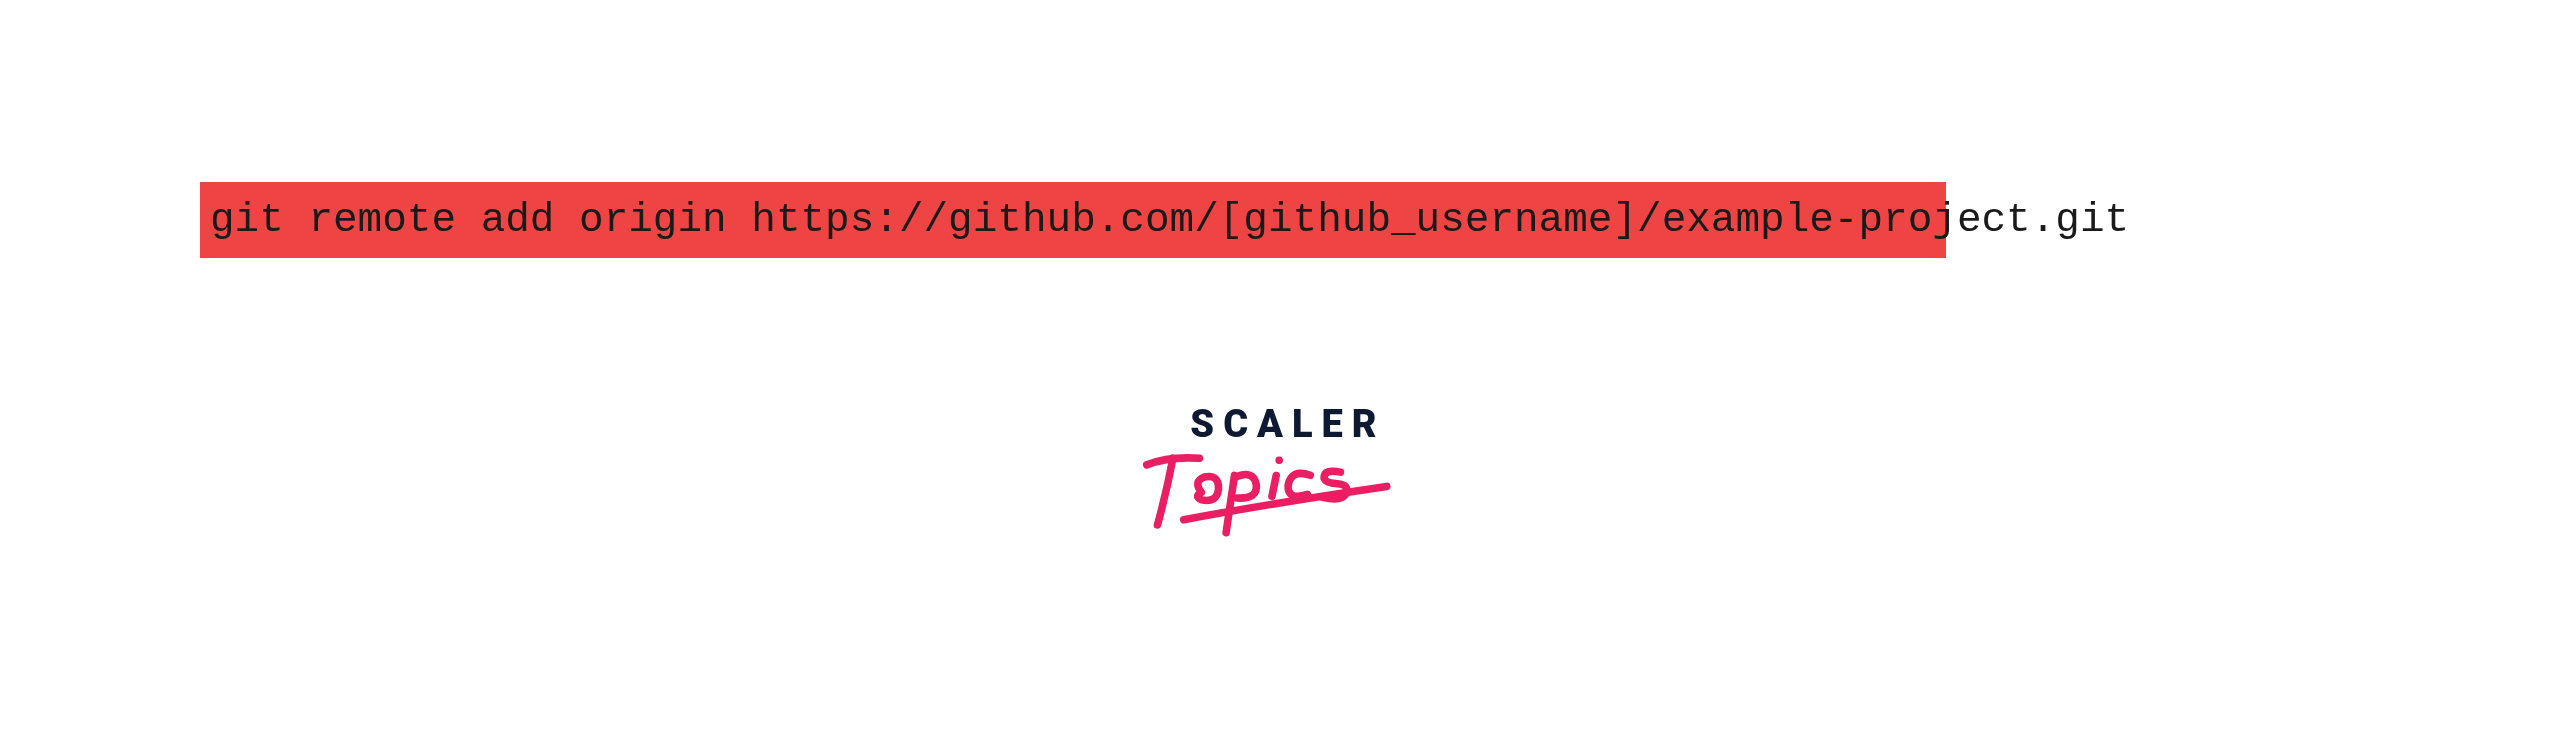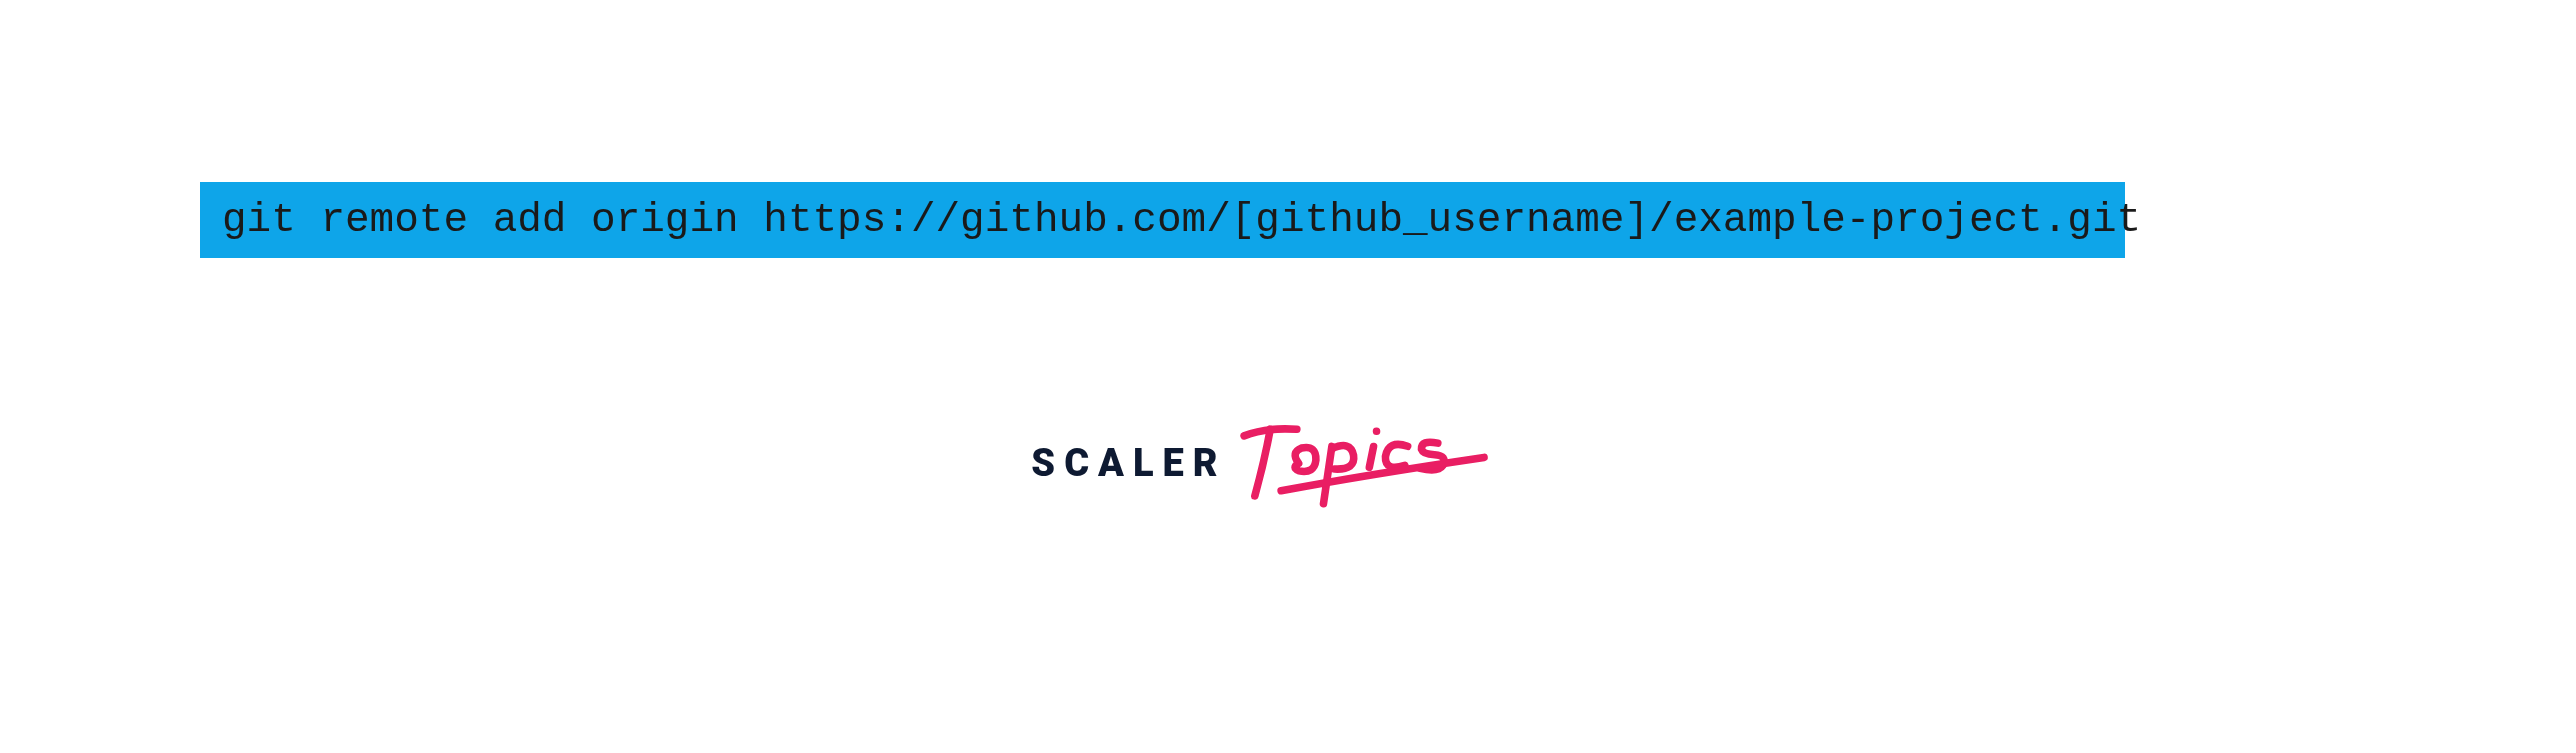--- a/index.html
+++ b/index.html
@@ -13,43 +13,43 @@
       height: 753px;
       background: #ffffff;
       position: relative;
       font-family: -apple-system, BlinkMacSystemFont, 'Segoe UI', Roboto, sans-serif;
     }
     
     .code-block {
       position: absolute;
       top: 182px;
       left: 200px;
-      width: 1925px;
+      width: 1746px;
       height: 76px;
-      background: #0ea5e9;
+      background: #ef4444;
       display: flex;
       align-items: center;
-      padding-left: 22px;
+      padding-left: 10px;
     }
     
     .code-text {
       font-family: 'Menlo', 'Consolas', 'Courier New', monospace;
       font-size: 41px;
       color: #1a1a1a;
       white-space: nowrap;
       letter-spacing: 0px;
     }
     
     .logo-container {
       position: absolute;
       top: 402px;
       left: 50%;
       transform: translateX(-50%);
       display: flex;
-      flex-direction: row;
+      flex-direction: column;
       align-items: center;
     }
     
     .logo-scaler {
       font-family: -apple-system, BlinkMacSystemFont, 'Segoe UI', Roboto, sans-serif;
       font-size: 38px;
       font-weight: 900;
       letter-spacing: 9px;
       color: #0e1a32;
       margin-bottom: -15px;

